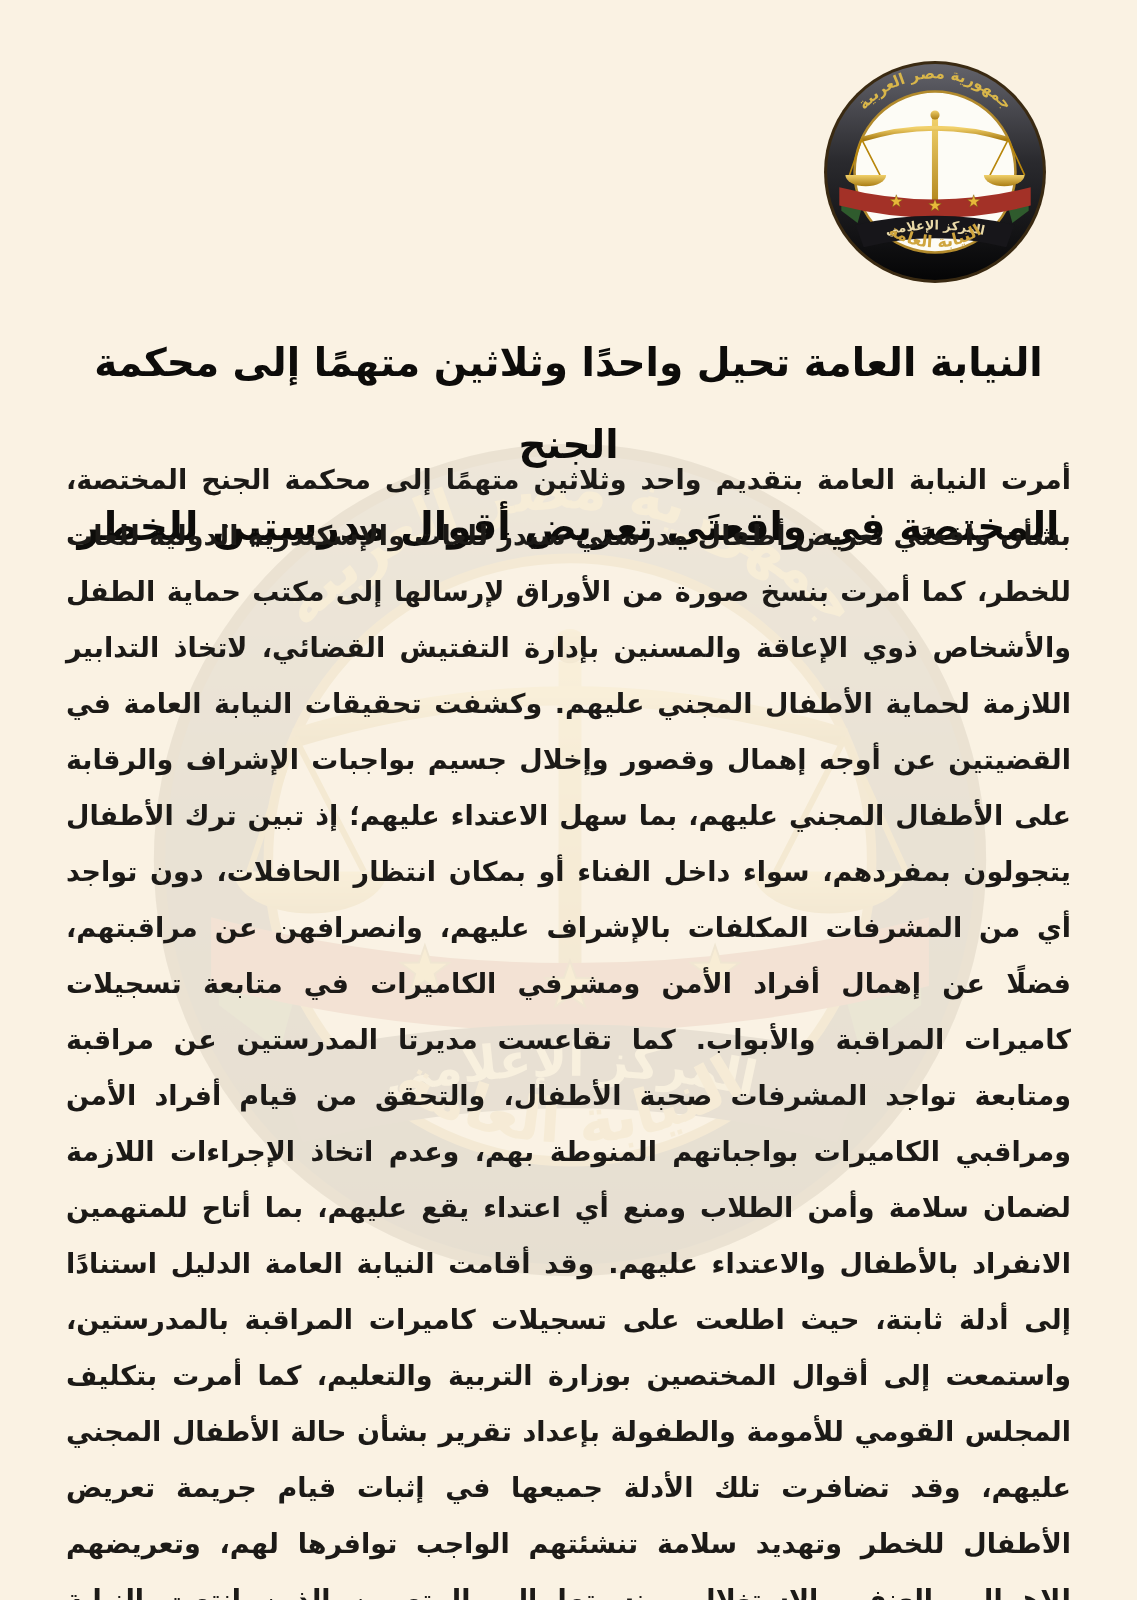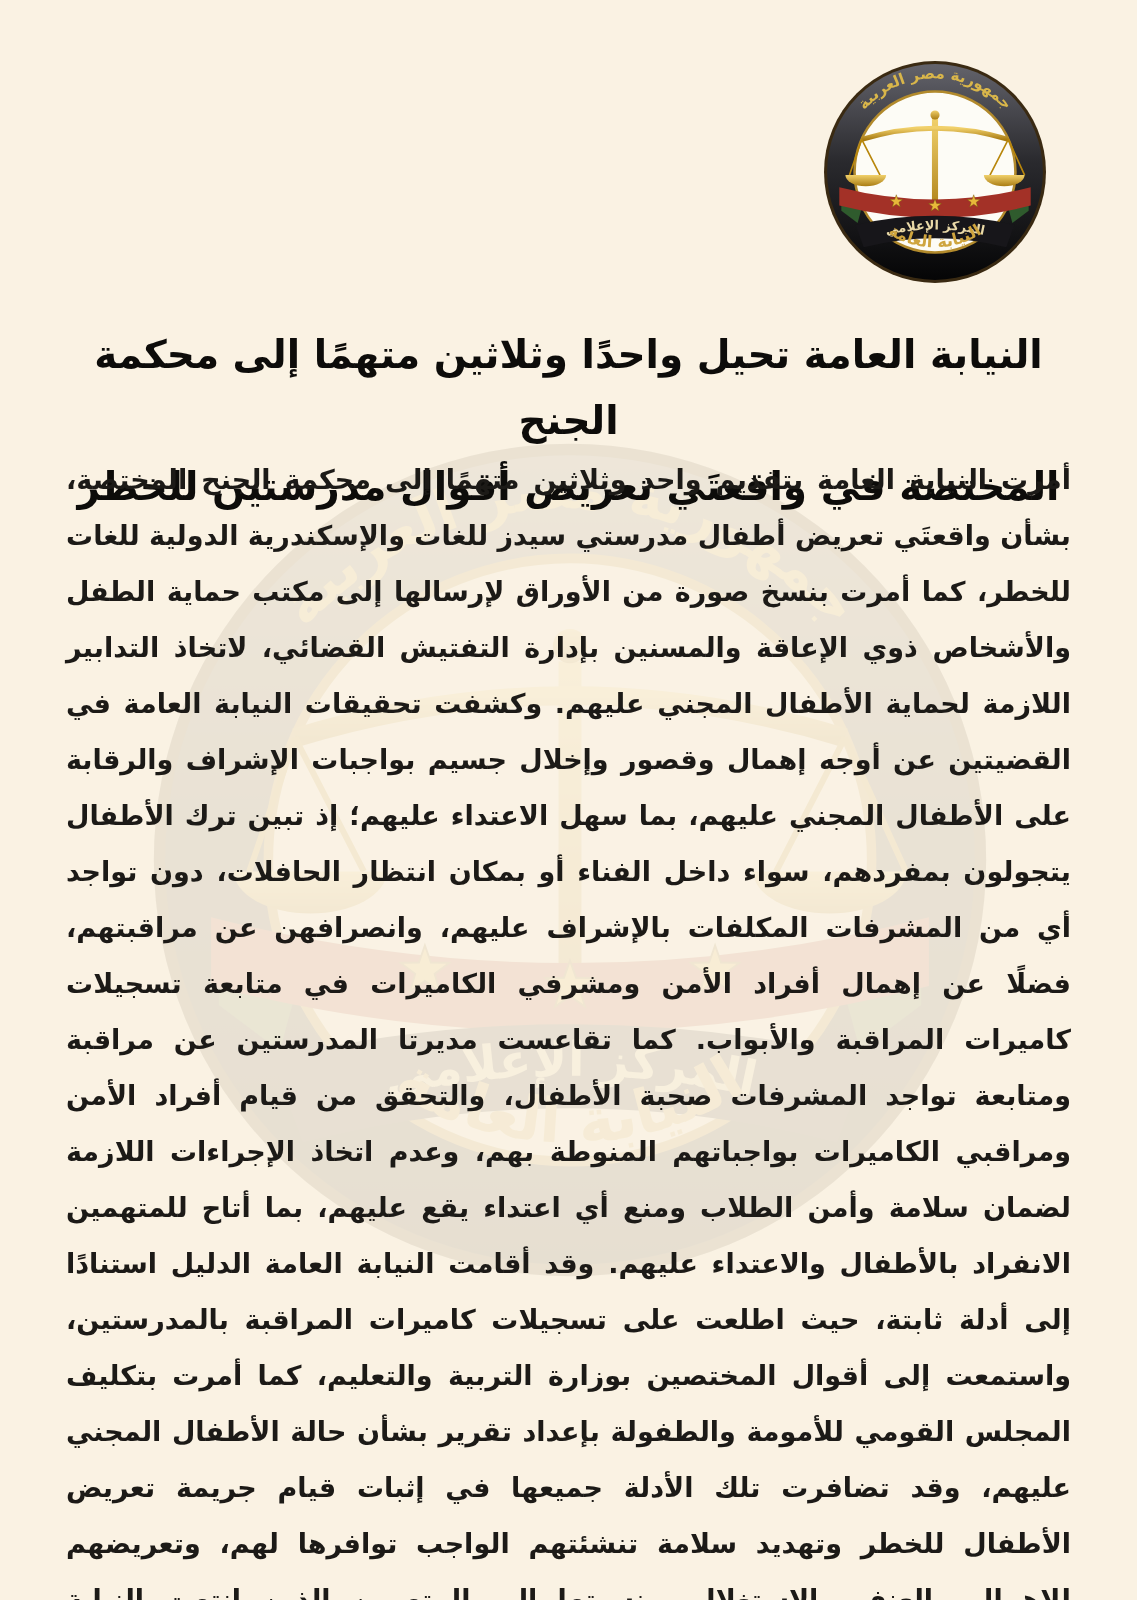--- a/index.html
+++ b/index.html
@@ -15,21 +15,21 @@
     position:absolute;left:150px;top:440px;width:840px;height:840px;
     opacity:0.075;pointer-events:none;z-index:0;
   }
   
   .logo{
     position:absolute;top:60px;right:90px;width:224px;height:224px;z-index:2;
   }
   .title{
     position:absolute;top:296px;left:60px;right:60px;z-index:1;
     text-align:center;font-weight:bold;
-    font-size:39px;line-height:66px;color:#0d0c0a;
+    font-size:39px;line-height:82px;color:#0d0c0a;
     letter-spacing:0;
   }
   .body-text{
     position:absolute;top:452px;right:66px;left:66px;z-index:1;
     direction:rtl;
     text-align:justify;text-align-last:right;
     font-size:27px;font-weight:bold;line-height:56px;color:#1c1a17;
     margin:0;
   }
   svg text{font-family:"DejaVu Sans", sans-serif;}

